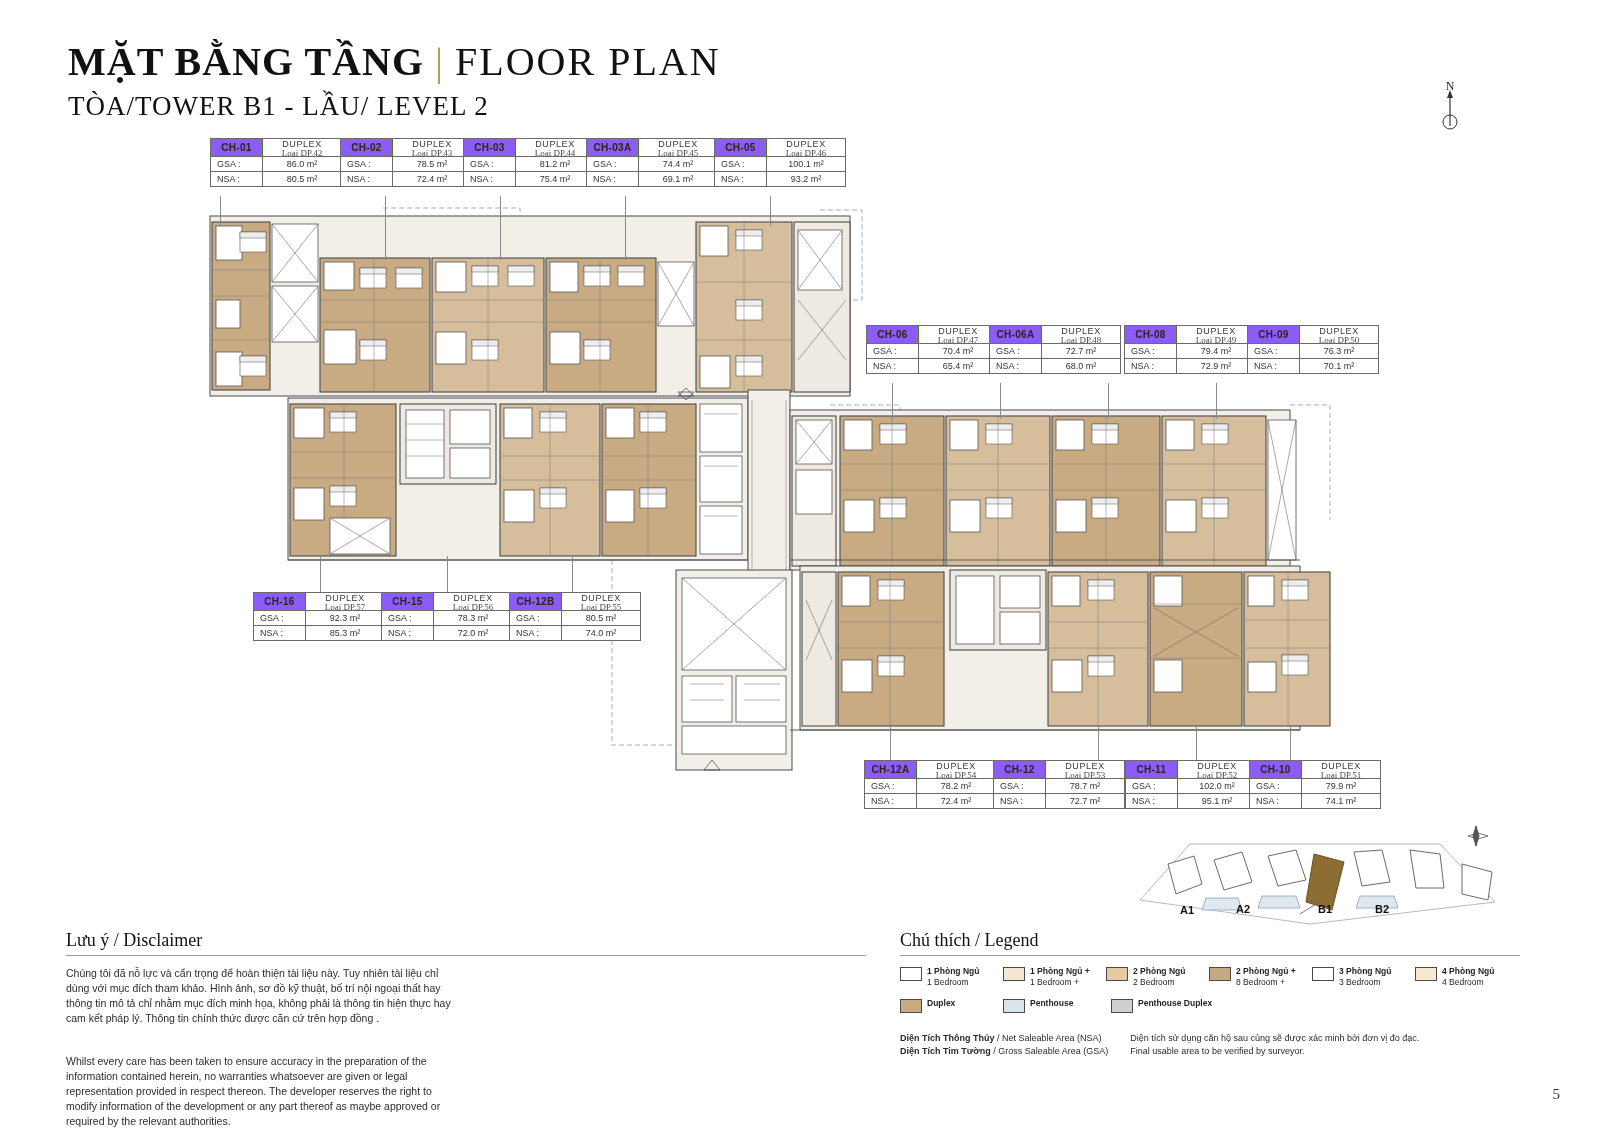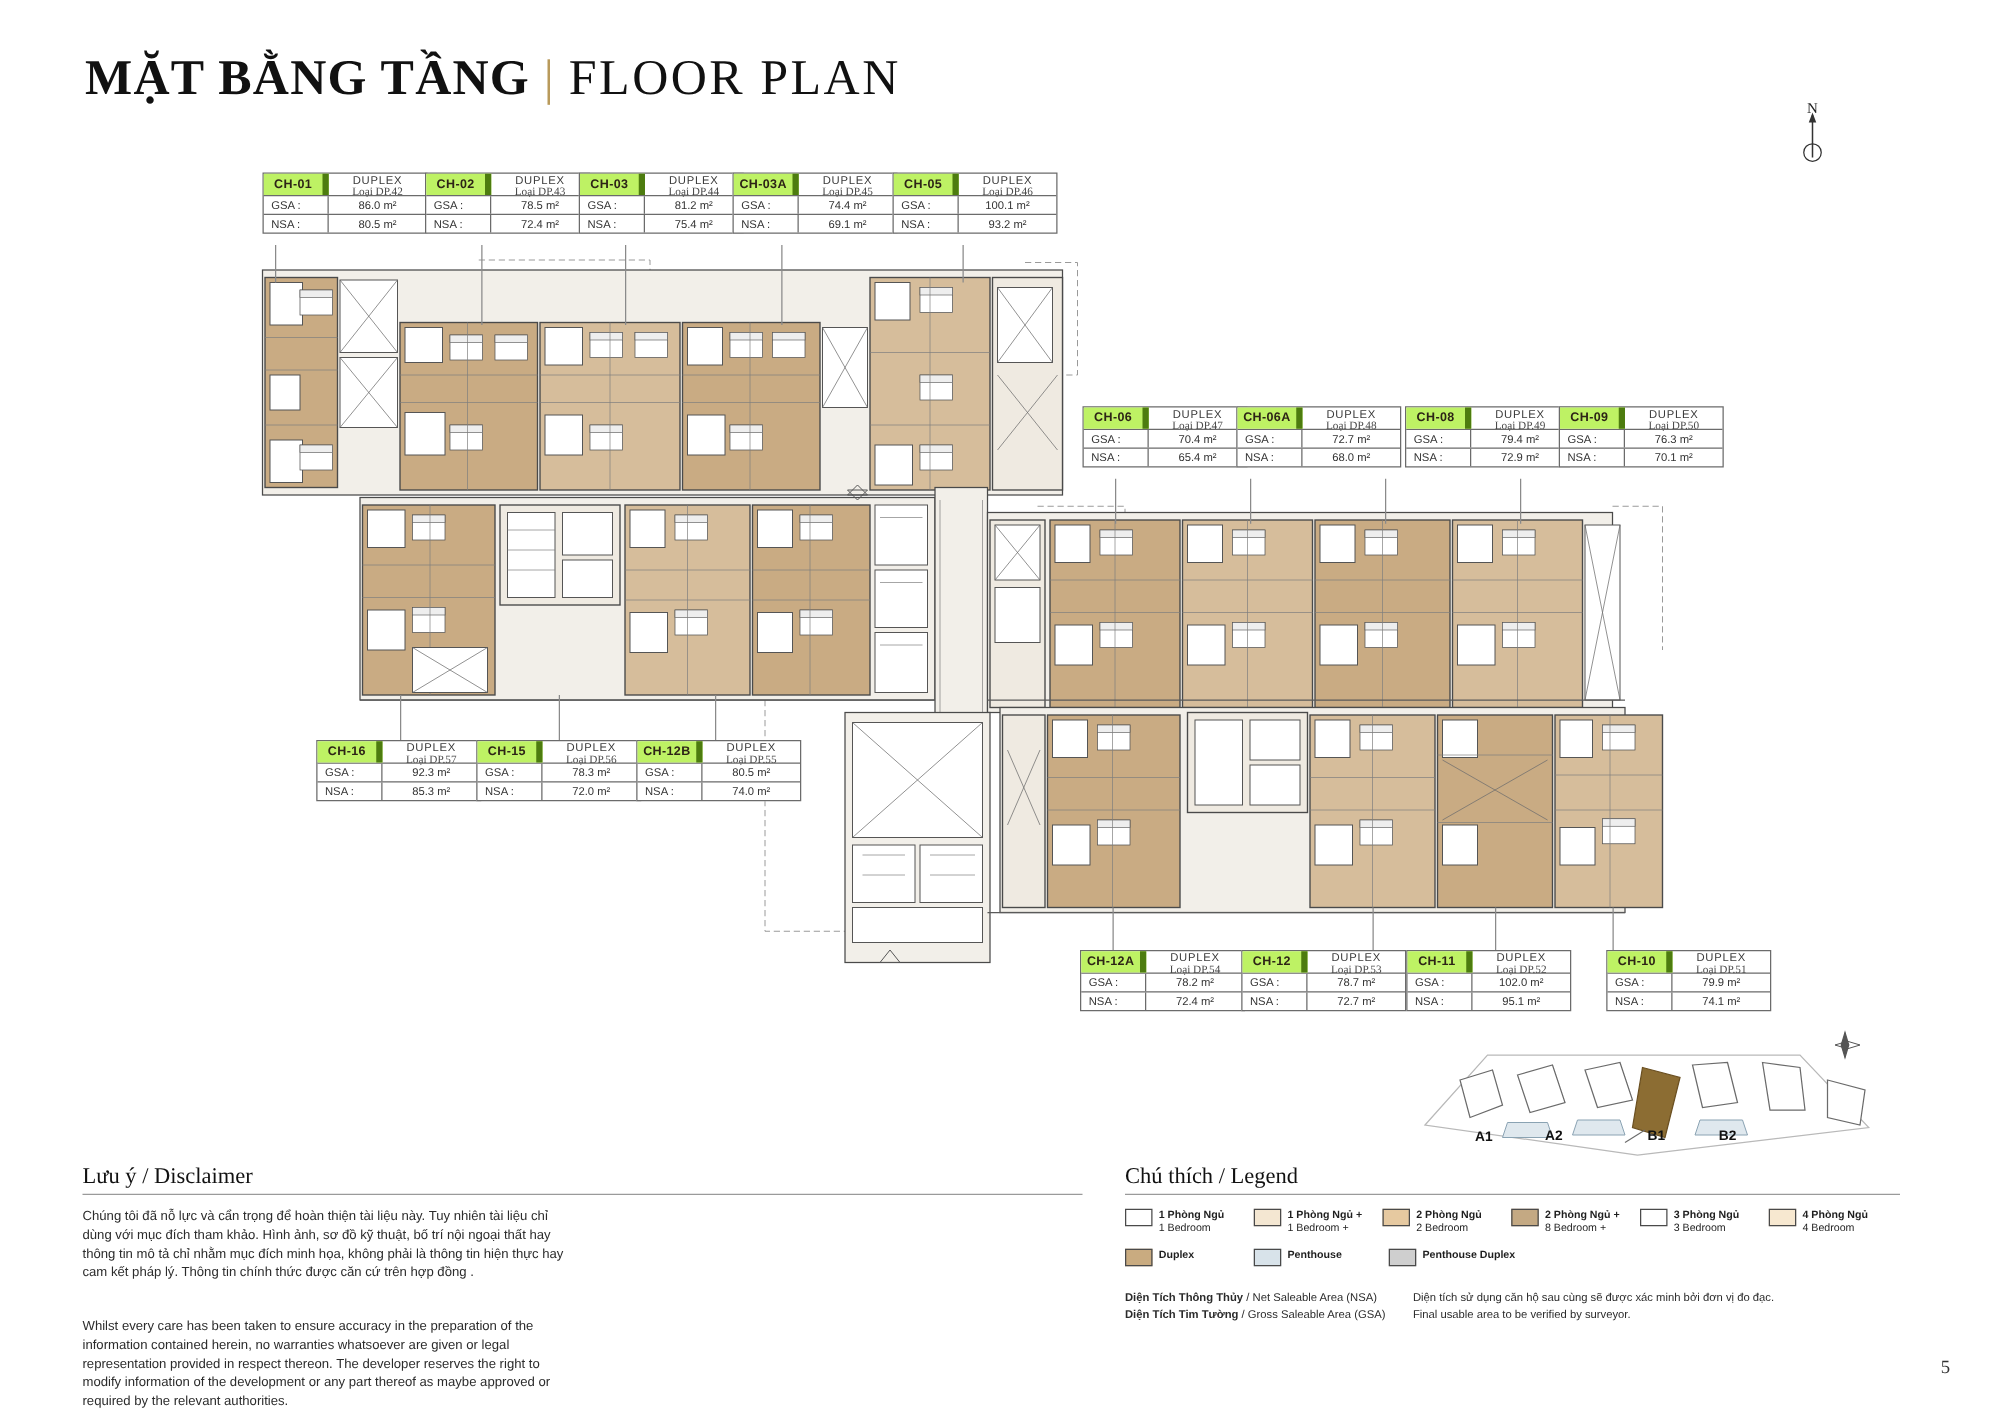--- a/index.html
+++ b/index.html
@@ -35,24 +35,24 @@
   .unit-card {
     position:absolute;
     width:132px;
     border:1px solid #6b6b6b;
     background:#fff;
     font-size:9px;
     z-index:5;
   }
   .unit-card .uc-top { display:flex; height:17px; }
   .uc-code {
-    width:52px; background:#bef264; color:#2d2416;
+    width:52px; background:#8b5cf6; color:#2d2416;
     font-weight:bold; font-size:10px;
     display:flex; align-items:center; justify-content:center;
-    border-right:5px solid #4d7c0f;
+    border-right:1px solid #4d7c0f;
     letter-spacing:.3px;
   }
   .uc-type { flex:1; text-align:center; }
   .uc-type .dup {
     font-size:9px; letter-spacing:.6px; color:#3a3a3a;
     line-height:9px; padding-top:1px;
   }
   .uc-type .loai {
     font-family:"Liberation Serif", serif;
     font-size:9px; color:#4a4a4a; line-height:8px;
@@ -109,20 +109,21 @@
 </style>
 </head>
 <body>
 
 <div id="header">
   <div class="title-main">
     <span>MẶT BẰNG TẦNG</span>
     <span class="sep">|</span>
     <span class="light">FLOOR PLAN</span>
   </div>
+  <div class="title-sub">TÒA/TOWER B1 - LẦU/ LEVEL 2</div>
 </div>
 
 <div id="north">
   <svg width="36" height="54" viewBox="0 0 36 54">
     <text x="18" y="12" font-size="12" font-family="Liberation Serif, serif" text-anchor="middle" fill="#222">N</text>
     <line x1="18" y1="14" x2="18" y2="48" stroke="#333" stroke-width="1.2"></line>
     <polygon points="18,12 15,20 21,20" fill="#333"></polygon>
     <circle cx="18" cy="44" r="7" fill="none" stroke="#333" stroke-width="1"></circle>
   </svg>
 </div>
@@ -611,21 +612,21 @@
       </div>
       <div class="uc-row">
         <div class="lbl">GSA :</div>
         <div class="val">102.0 m²</div>
       </div>
       <div class="uc-row">
         <div class="lbl">NSA :</div>
         <div class="val">95.1 m²</div>
       </div>
     </div>
-    <div class="unit-card" style="left: 1249px; top: 760px; margin-left: 36px;">
+    <div class="unit-card" style="left: 1249px; top: 760px;">
       <div class="uc-top">
         <div class="uc-code">CH-10</div>
         <div class="uc-type">
           <div class="dup">DUPLEX</div>
           <div class="loai">Loại DP.51</div>
         </div>
       </div>
       <div class="uc-row">
         <div class="lbl">GSA :</div>
         <div class="val">79.9 m²</div>

